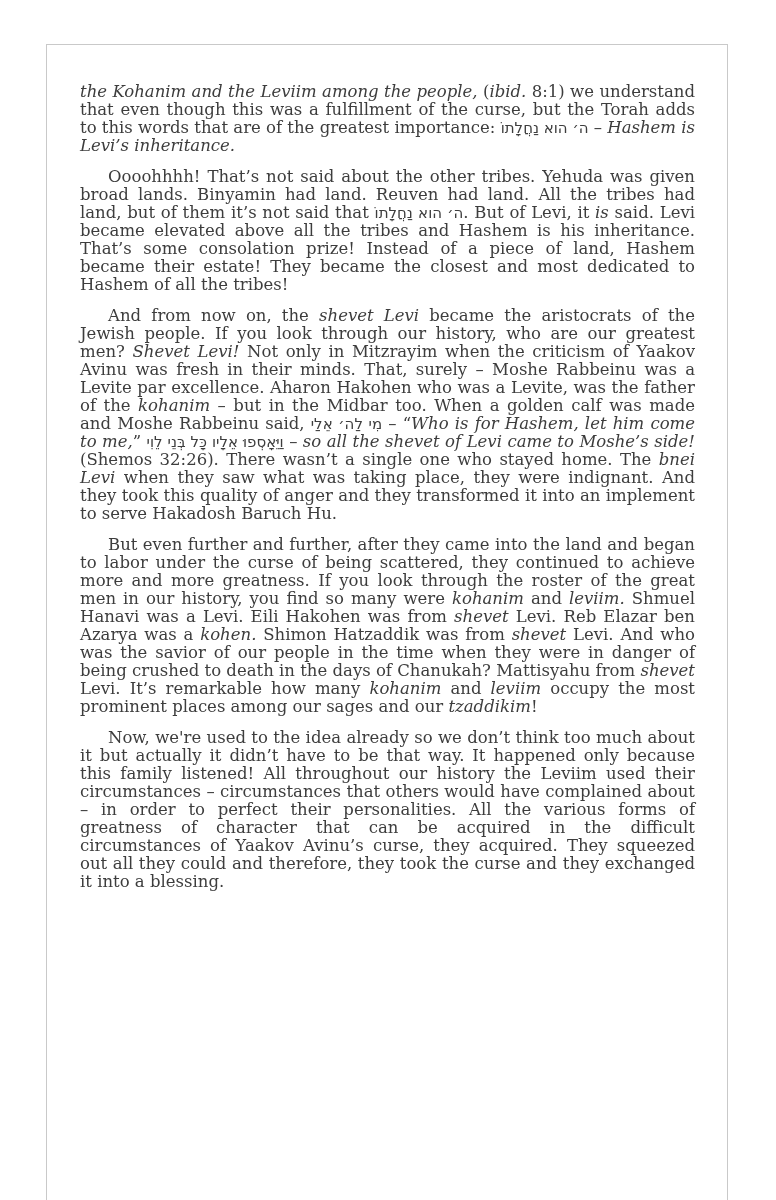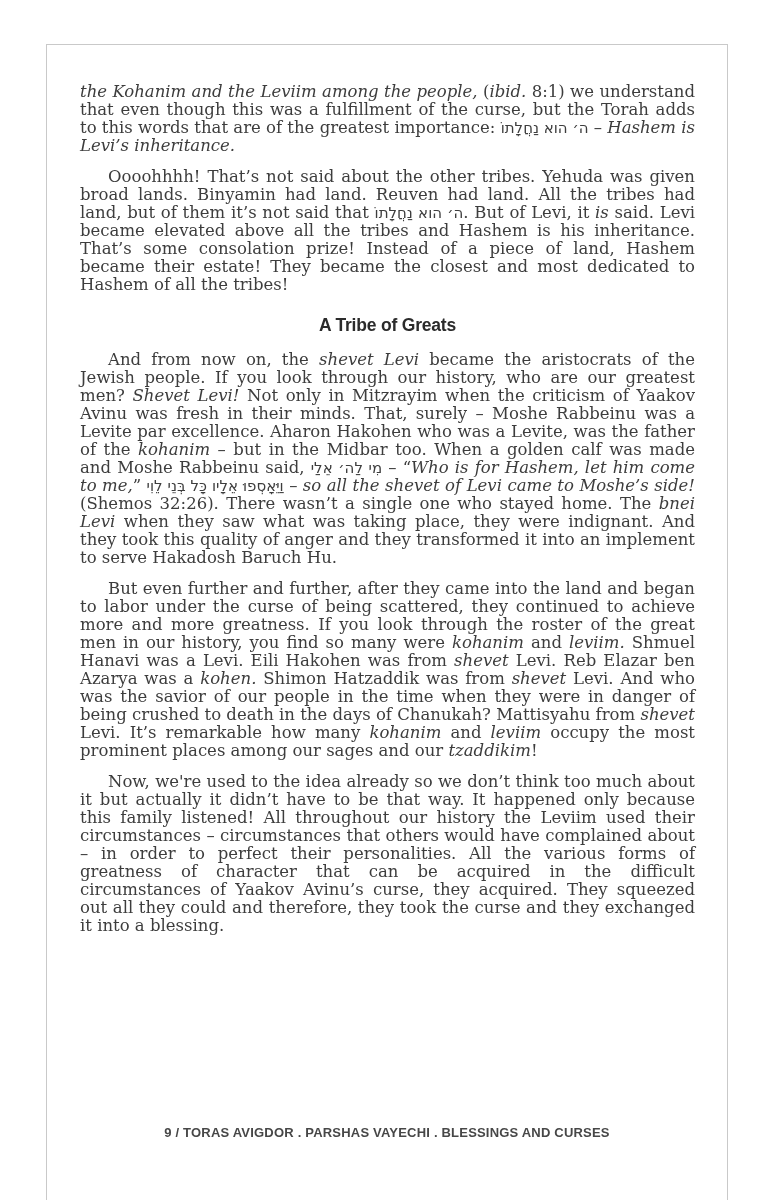--- a/index.html
+++ b/index.html
@@ -61,19 +61,17 @@
     color: #474747;
   }
 </style>
 </head>
 <body>
 
 <div class="page">
   <div class="content">
       <p class="para"><span class="it">the Kohanim and the Leviim among the people,</span><span> (</span><span class="it">ibid.</span><span> 8:1) we understand that even though this was a fulfillment of the curse, but the Torah adds to this words that are of the greatest importance: </span><span class="heb" dir="rtl">ה׳ הוא נַחֲלָתוֹ</span><span> – </span><span class="it">Hashem is Levi’s inheritance.</span></p>
       <p class="para indent"><span>Oooohhhh! That’s not said about the other tribes. Yehuda was given broad lands. Binyamin had land. Reuven had land. All the tribes had land, but of them it’s not said that </span><span class="heb" dir="rtl">ה׳ הוא נַחֲלָתוֹ</span><span>. But of Levi, it </span><span class="it">is</span><span> said. Levi became elevated above all the tribes and Hashem is his inheritance. That’s some consolation prize! Instead of a piece of land, Hashem became their estate! They became the closest and most dedicated to Hashem of all the tribes!</span></p>
-      <h2 class="heading">A Tribe of Greats</h2>
       <p class="para indent"><span>And from now on, the </span><span class="it">shevet Levi</span><span> became the aristocrats of the Jewish people. If you look through our history, who are our greatest men? </span><span class="it">Shevet Levi!</span><span> Not only in Mitzrayim when the criticism of Yaakov Avinu was fresh in their minds. That, surely – Moshe Rabbeinu was a Levite par excellence. Aharon Hakohen who was a Levite, was the father of the </span><span class="it">kohanim</span><span> – but in the Midbar too. When a golden calf was made and Moshe Rabbeinu said, </span><span class="heb" dir="rtl">מִי לַה׳ אֵלַי</span><span> – “</span><span class="it">Who is for Hashem, let him come to me,</span><span>” </span><span class="heb" dir="rtl">וַיֵּאָסְפוּ אֵלָיו כָּל בְּנֵי לֵוִי</span><span> – </span><span class="it">so all the shevet of Levi came to Moshe’s side!</span><span> (Shemos 32:26). There wasn’t a single one who stayed home. The </span><span class="it">bnei Levi</span><span> when they saw what was taking place, they were indignant. And they took this quality of anger and they transformed it into an implement to serve Hakadosh Baruch Hu.</span></p>
       <p class="para indent"><span>But even further and further, after they came into the land and began to labor under the curse of being scattered, they continued to achieve more and more greatness. If you look through the roster of the great men in our history, you find so many were </span><span class="it">kohanim</span><span> and </span><span class="it">leviim.</span><span> Shmuel Hanavi was a Levi. Eili Hakohen was from </span><span class="it">shevet</span><span> Levi. Reb Elazar ben Azarya was a </span><span class="it">kohen.</span><span> Shimon Hatzaddik was from </span><span class="it">shevet</span><span> Levi. And who was the savior of our people in the time when they were in danger of being crushed to death in the days of Chanukah? Mattisyahu from </span><span class="it">shevet</span><span> Levi. It’s remarkable how many </span><span class="it">kohanim</span><span> and </span><span class="it">leviim</span><span> occupy the most prominent places among our sages and our </span><span class="it">tzaddikim</span><span>!</span></p>
       <p class="para indent"><span>Now, we're used to the idea already so we don’t think too much about it but actually it didn’t have to be that way. It happened only because this family listened! All throughout our history the Leviim used their circumstances – circumstances that others would have complained about – in order to perfect their personalities. All the various forms of greatness of character that can be acquired in the difficult circumstances of Yaakov Avinu’s curse, they acquired. They squeezed out all they could and therefore, they took the curse and they exchanged it into a blessing.</span></p>
     </div>
-  <div class="footer">9 / TORAS AVIGDOR . PARSHAS VAYECHI . BLESSINGS AND CURSES</div>
 </div>
 
 </body></html>

